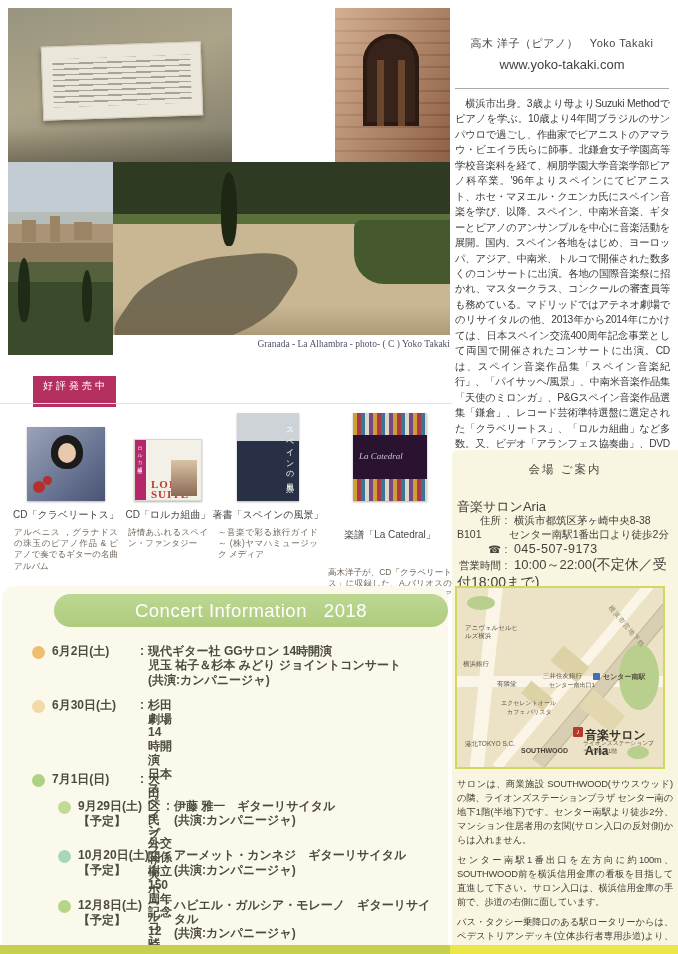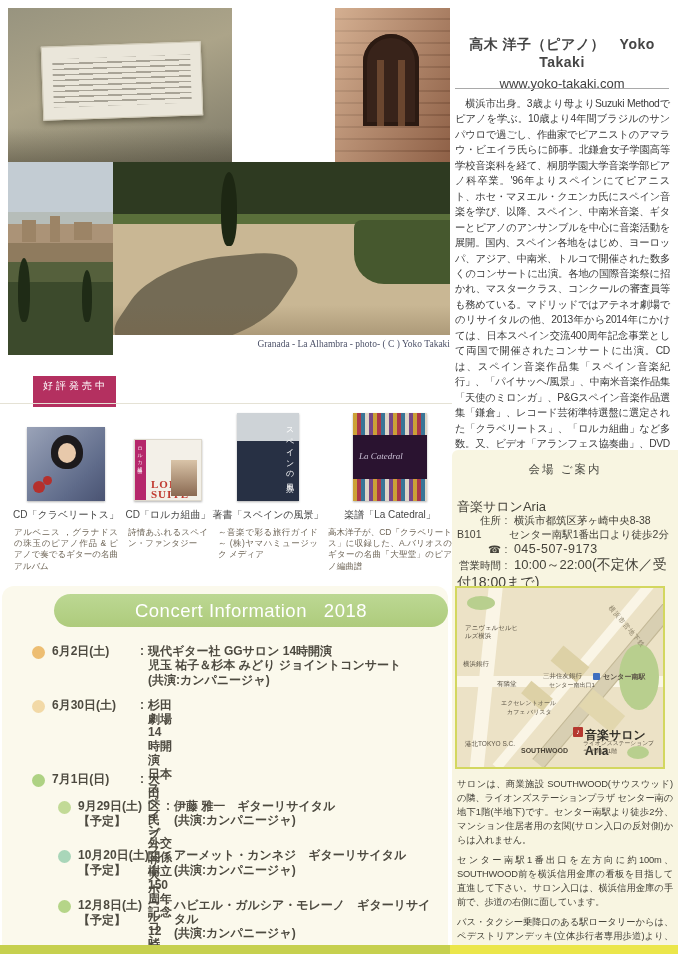--- a/index.html
+++ b/index.html
@@ -42,33 +42,33 @@
   .hedge{position:absolute;right:0;top:58px;width:96px;height:64px;background:#46582e;border-radius:8px 0 0 30px;}
   .gpath-shade{position:absolute;left:0;bottom:0;width:100%;height:30px;background:linear-gradient(#0000,rgba(120,100,70,.35));}
   .selfie-shadow{position:absolute;left:18px;bottom:-12px;width:150px;height:92px;background:rgba(45,45,32,.55);
     transform:skewX(-38deg) rotate(-6deg);border-radius:40%;}
   .gcypress{position:absolute;left:108px;top:10px;width:16px;height:74px;background:#1d2713;border-radius:50% 50% 40% 40%;}
   .caption{position:absolute;right:228px;top:339px;font-family:"Liberation Serif",serif;
     font-size:9.5px;color:#4c5168;}
 
   
   .artist{position:absolute;left:455px;top:36px;width:214px;text-align:center;color:#454545;}
-  .artist-name{font-size:14px;font-weight:bold;letter-spacing:.5px;}
+  .artist-name{font-size:11px;font-weight:normal;letter-spacing:.5px;}
   .artist-site{font-size:13px;margin-top:6px;color:#3f3f3f;}
   .rule{position:absolute;left:455px;top:88px;width:214px;border-top:1px solid #a9a9a9;}
   .bio{position:absolute;left:455px;top:96px;width:215px;font-size:10.3px;line-height:15.45px;
     text-align:justify;color:#3a3a3a;letter-spacing:-.3px;}
 
   
   .onsale{position:absolute;left:33px;top:376px;background:var(--badge-pink,#b43060);color:#fff;
     font-size:10px;letter-spacing:3px;padding:3px 8px 14px 10px;}
   .thin-line{position:absolute;left:0;top:403px;width:452px;border-top:1px solid #e5e2d5;}
   .products{position:absolute;left:14px;top:405px;width:438px;display:flex;gap:10px;}
   .prod{display:flex;flex-direction:column;align-items:center;}
-  .p1{width:104px;} .p2{width:80px;} .p3{width:100px;} .p4{width:128px;}
+  .p1{width:104px;} .p2{width:80px;} .p3{width:100px;} .p4{width:128px;gap:20px;}
   .prow{height:96px;display:flex;align-items:flex-end;justify-content:center;}
   .cov{position:relative;overflow:hidden;box-shadow:0 1px 2px rgba(0,0,0,.3);}
   .cov-clav{width:78px;height:74px;background:linear-gradient(135deg,#9aa3b8 0%,#5f6b8a 70%,#4a5372 100%);}
   .hair{position:absolute;left:24px;top:8px;width:32px;height:34px;background:#1d1a1c;border-radius:50% 50% 45% 45%;}
   .face{position:absolute;left:31px;top:16px;width:18px;height:20px;background:#e8c9ab;border-radius:50%;}
   .flower{position:absolute;border-radius:50%;background:#b5302c;}
   .f1{left:6px;bottom:8px;width:12px;height:12px;} .f2{left:16px;bottom:16px;width:9px;height:9px;}
   .cov-lorca{width:68px;height:62px;background:#f3f0e8;border:1px solid #ddd8cc;}
   .spine{position:absolute;left:0;top:0;width:11px;height:100%;background:#b5276b;}
   .spine i{position:absolute;left:2px;top:3px;writing-mode:vertical-rl;font-style:normal;

